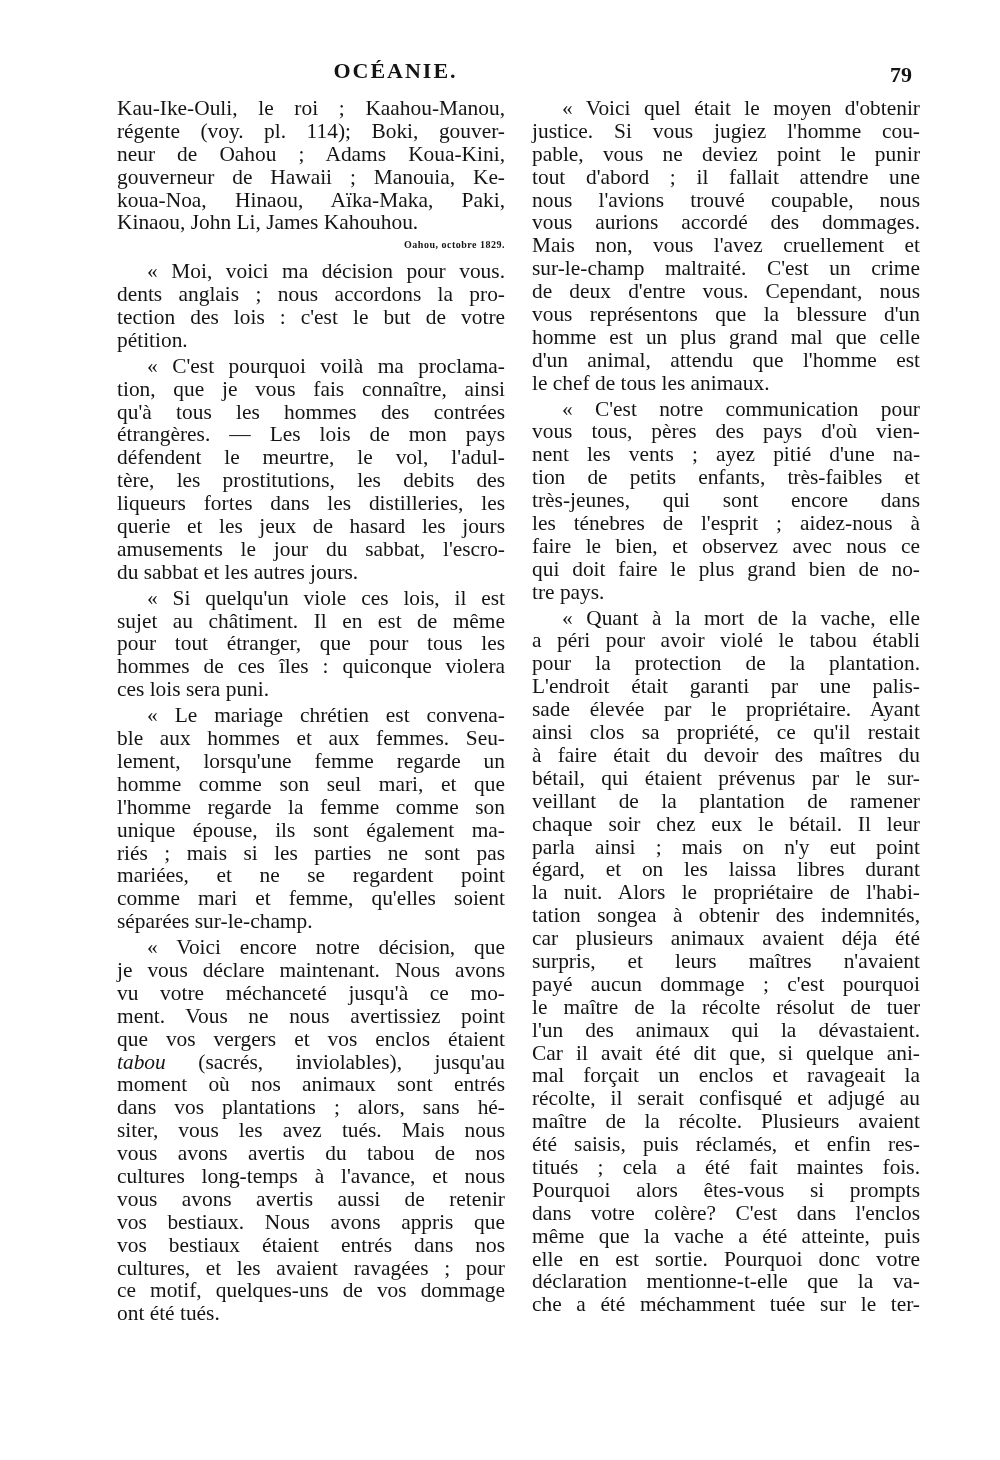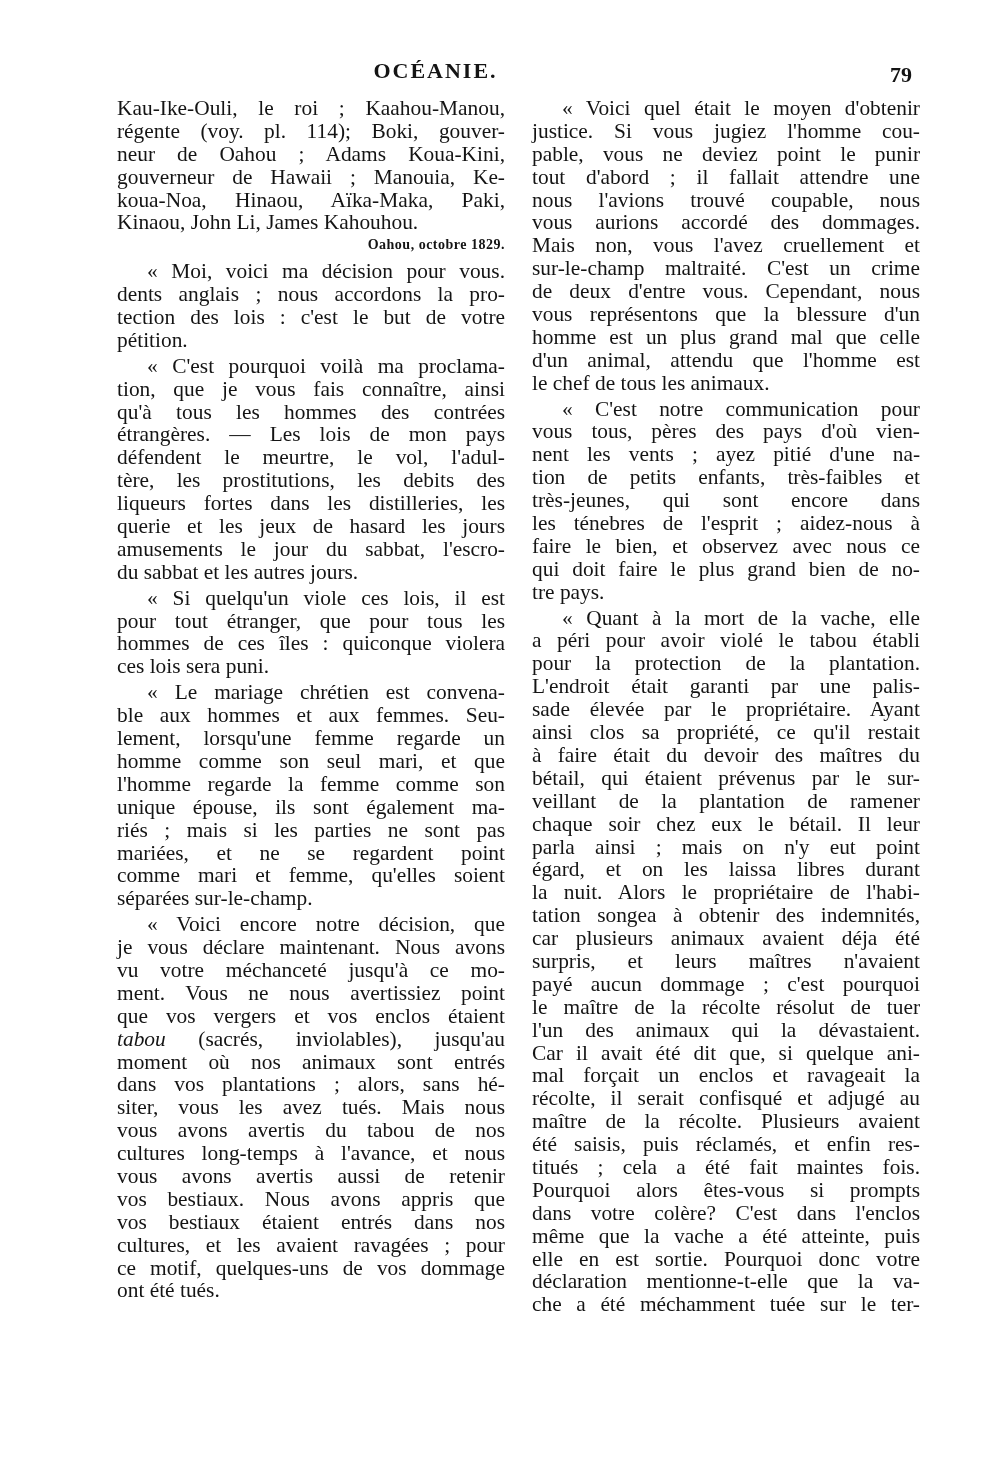--- a/index.html
+++ b/index.html
@@ -1,25 +1,25 @@
 <!DOCTYPE html>
 <html><head>
   <meta charset="utf-8">
   <style>
     html, body { margin: 0; padding: 0; background: #ffffff; }
     body { width: 1000px; height: 1460px; position: relative; overflow: hidden; color: #141414; font-family: "Liberation Serif", "DejaVu Serif", serif; }
-    .header-title { position: absolute; left: 0; width: 791px; top: 58px; text-align: center; font-size: 22px; letter-spacing: 2px; font-weight: bold; margin-left: 40px; }
+    .header-title { position: absolute; left: 0; width: 791px; top: 58px; text-align: center; font-size: 22px; letter-spacing: 2px; font-weight: bold; }
     .page-num { position: absolute; right: 88px; top: 62px; font-size: 22px; font-weight: bold; }
     .col { position: absolute; top: 97px; width: 388px; font-size: 21.4px; line-height: 22.9px; }
     .col.left { left: 117px; }
     .col.right { left: 532px; }
     .line { display: block; white-space: nowrap; text-align: justify; text-align-last: justify; height: 22.9px; overflow: visible; }
     .line.last { text-align-last: left; }
     .line.indent { padding-left: 30px; }
-    .line.sig { text-align: right; text-align-last: right; font-size: 14px; font-weight: bold; letter-spacing: 0.5px; }
+    .line.sig { text-align: right; text-align-last: right; font-size: 10px; font-weight: bold; letter-spacing: 0.5px; }
     .para { margin: 0 0 3px 0; }
     .ital { font-style: italic; }
   </style>
 </head>
 <body>
 
 <div>
   <div class="header-title">OCÉANIE.</div>
   <div class="page-num">79</div>
 </div>
@@ -47,20 +47,21 @@
       <span class="line">étrangères. — Les lois de mon pays</span>
       <span class="line">défendent le meurtre, le vol, l'adul-</span>
       <span class="line">tère, les prostitutions, les debits des</span>
       <span class="line">liqueurs fortes dans les distilleries, les</span>
       <span class="line">querie et les jeux de hasard les jours</span>
       <span class="line">amusements le jour du sabbat, l'escro-</span>
       <span class="line last">du sabbat et les autres jours.</span>
     </div>
     <div class="para">
       <span class="line indent">« Si quelqu'un viole ces lois, il est</span>
+      <span class="line">sujet au châtiment. Il en est de même</span>
       <span class="line">pour tout étranger, que pour tous les</span>
       <span class="line">hommes de ces îles : quiconque violera</span>
       <span class="line last">ces lois sera puni.</span>
     </div>
     <div class="para">
       <span class="line indent">« Le mariage chrétien est convena-</span>
       <span class="line">ble aux hommes et aux femmes. Seu-</span>
       <span class="line">lement, lorsqu'une femme regarde un</span>
       <span class="line">homme comme son seul mari, et que</span>
       <span class="line">l'homme regarde la femme comme son</span>

